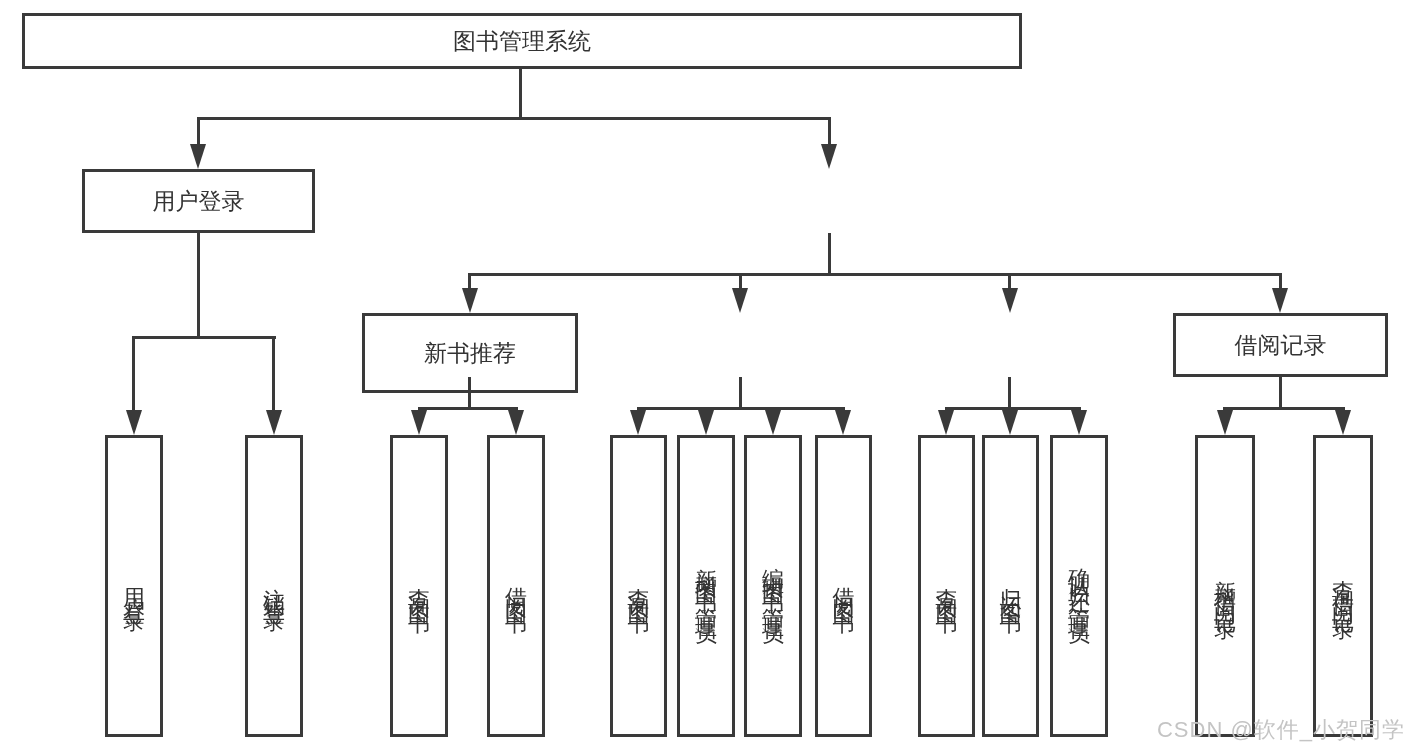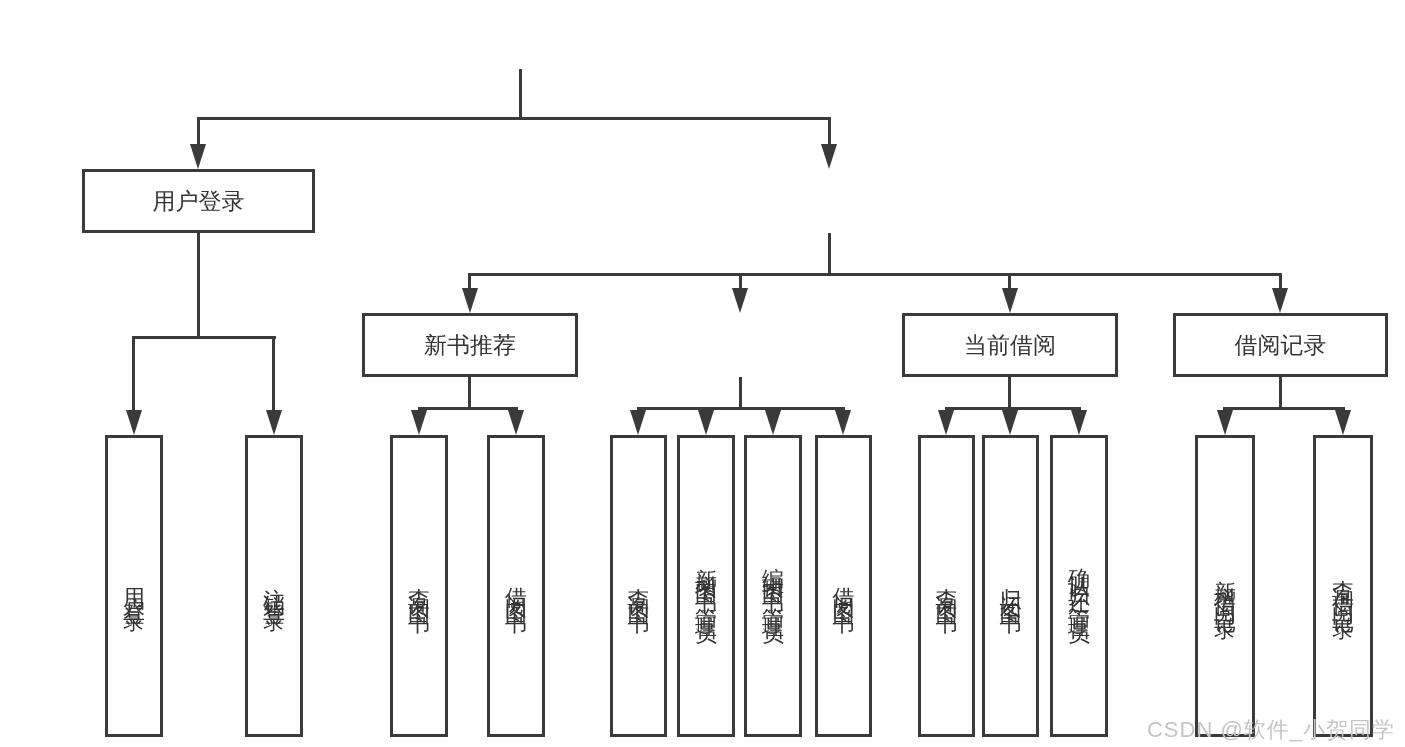--- a/index.html
+++ b/index.html
@@ -23,37 +23,37 @@
     font-size:22px;letter-spacing:8px;white-space:normal;
   }
   .hl{position:absolute;height:3px;background:var(--line);}
   .vl{position:absolute;width:3px;background:var(--line);}
   .ar{
     position:absolute;width:0;height:0;
     border-left:8px solid transparent;border-right:8px solid transparent;
     border-top:25px solid var(--line);
   }
   .wm{
-    position:absolute;right:10px;bottom:2px;z-index:5;
+    position:absolute;right:0;bottom:2px;z-index:5;
     font-size:22px;color:var(--wm);letter-spacing:1px;
   }
 </style>
 </head>
 <body>
 
 <div class="canvas">
 
+  <div class="box" style="left:22px;top:13px;width:1000px;height:56px">图书管理系统</div>
 
   <div class="box" style="left:82px;top:169px;width:233px;height:64px">用户登录</div>
 
 
-  <div class="box" style="left:362px;top:313px;width:216px;height:64px">新书推荐</div>
+  <div class="box" style="left:362px;top:313px;width:216px;height:80px">新书推荐</div>
 
 
-  <div class="box" style="left:902px;top:313px;width:216px;height:64px">当前借阅</div>
 
   <div class="box" style="left:1173px;top:313px;width:215px;height:64px">借阅记录</div>
 
   <div class="box vbox" style="left:105px;top:435px;width:58px;height:302px">用户登录</div>
 
   <div class="box vbox" style="left:245px;top:435px;width:58px;height:302px">注销登录</div>
 
   <div class="box vbox" style="left:390px;top:435px;width:58px;height:302px">查询图书</div>
 
   <div class="box vbox" style="left:487px;top:435px;width:58px;height:302px">借阅图书</div>

